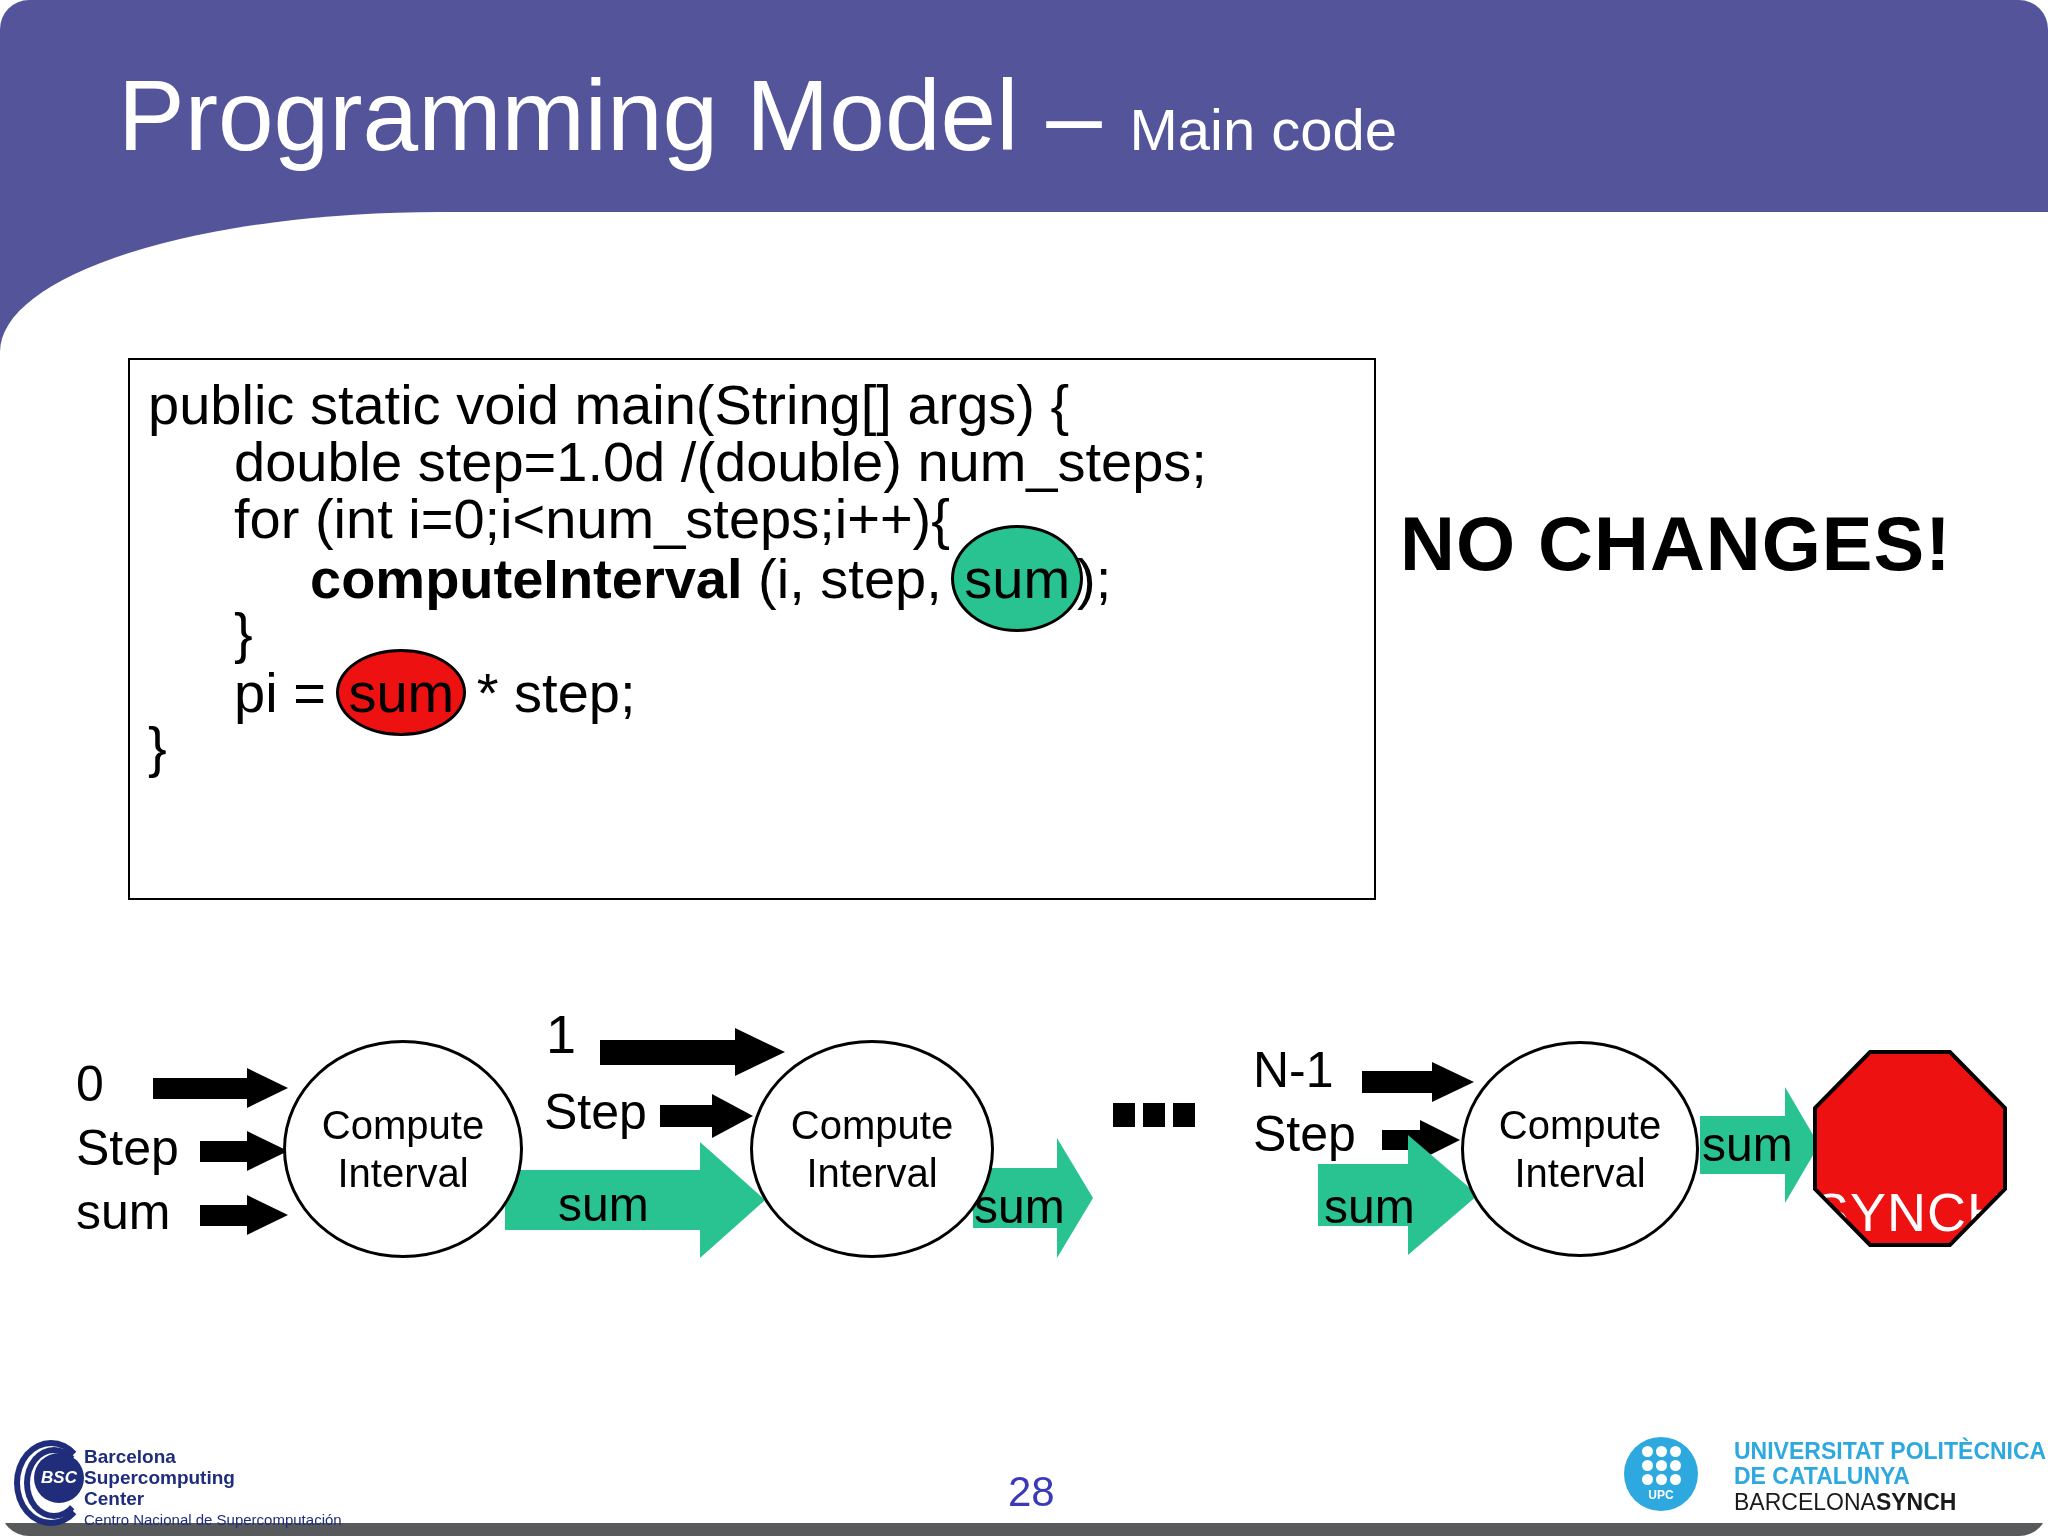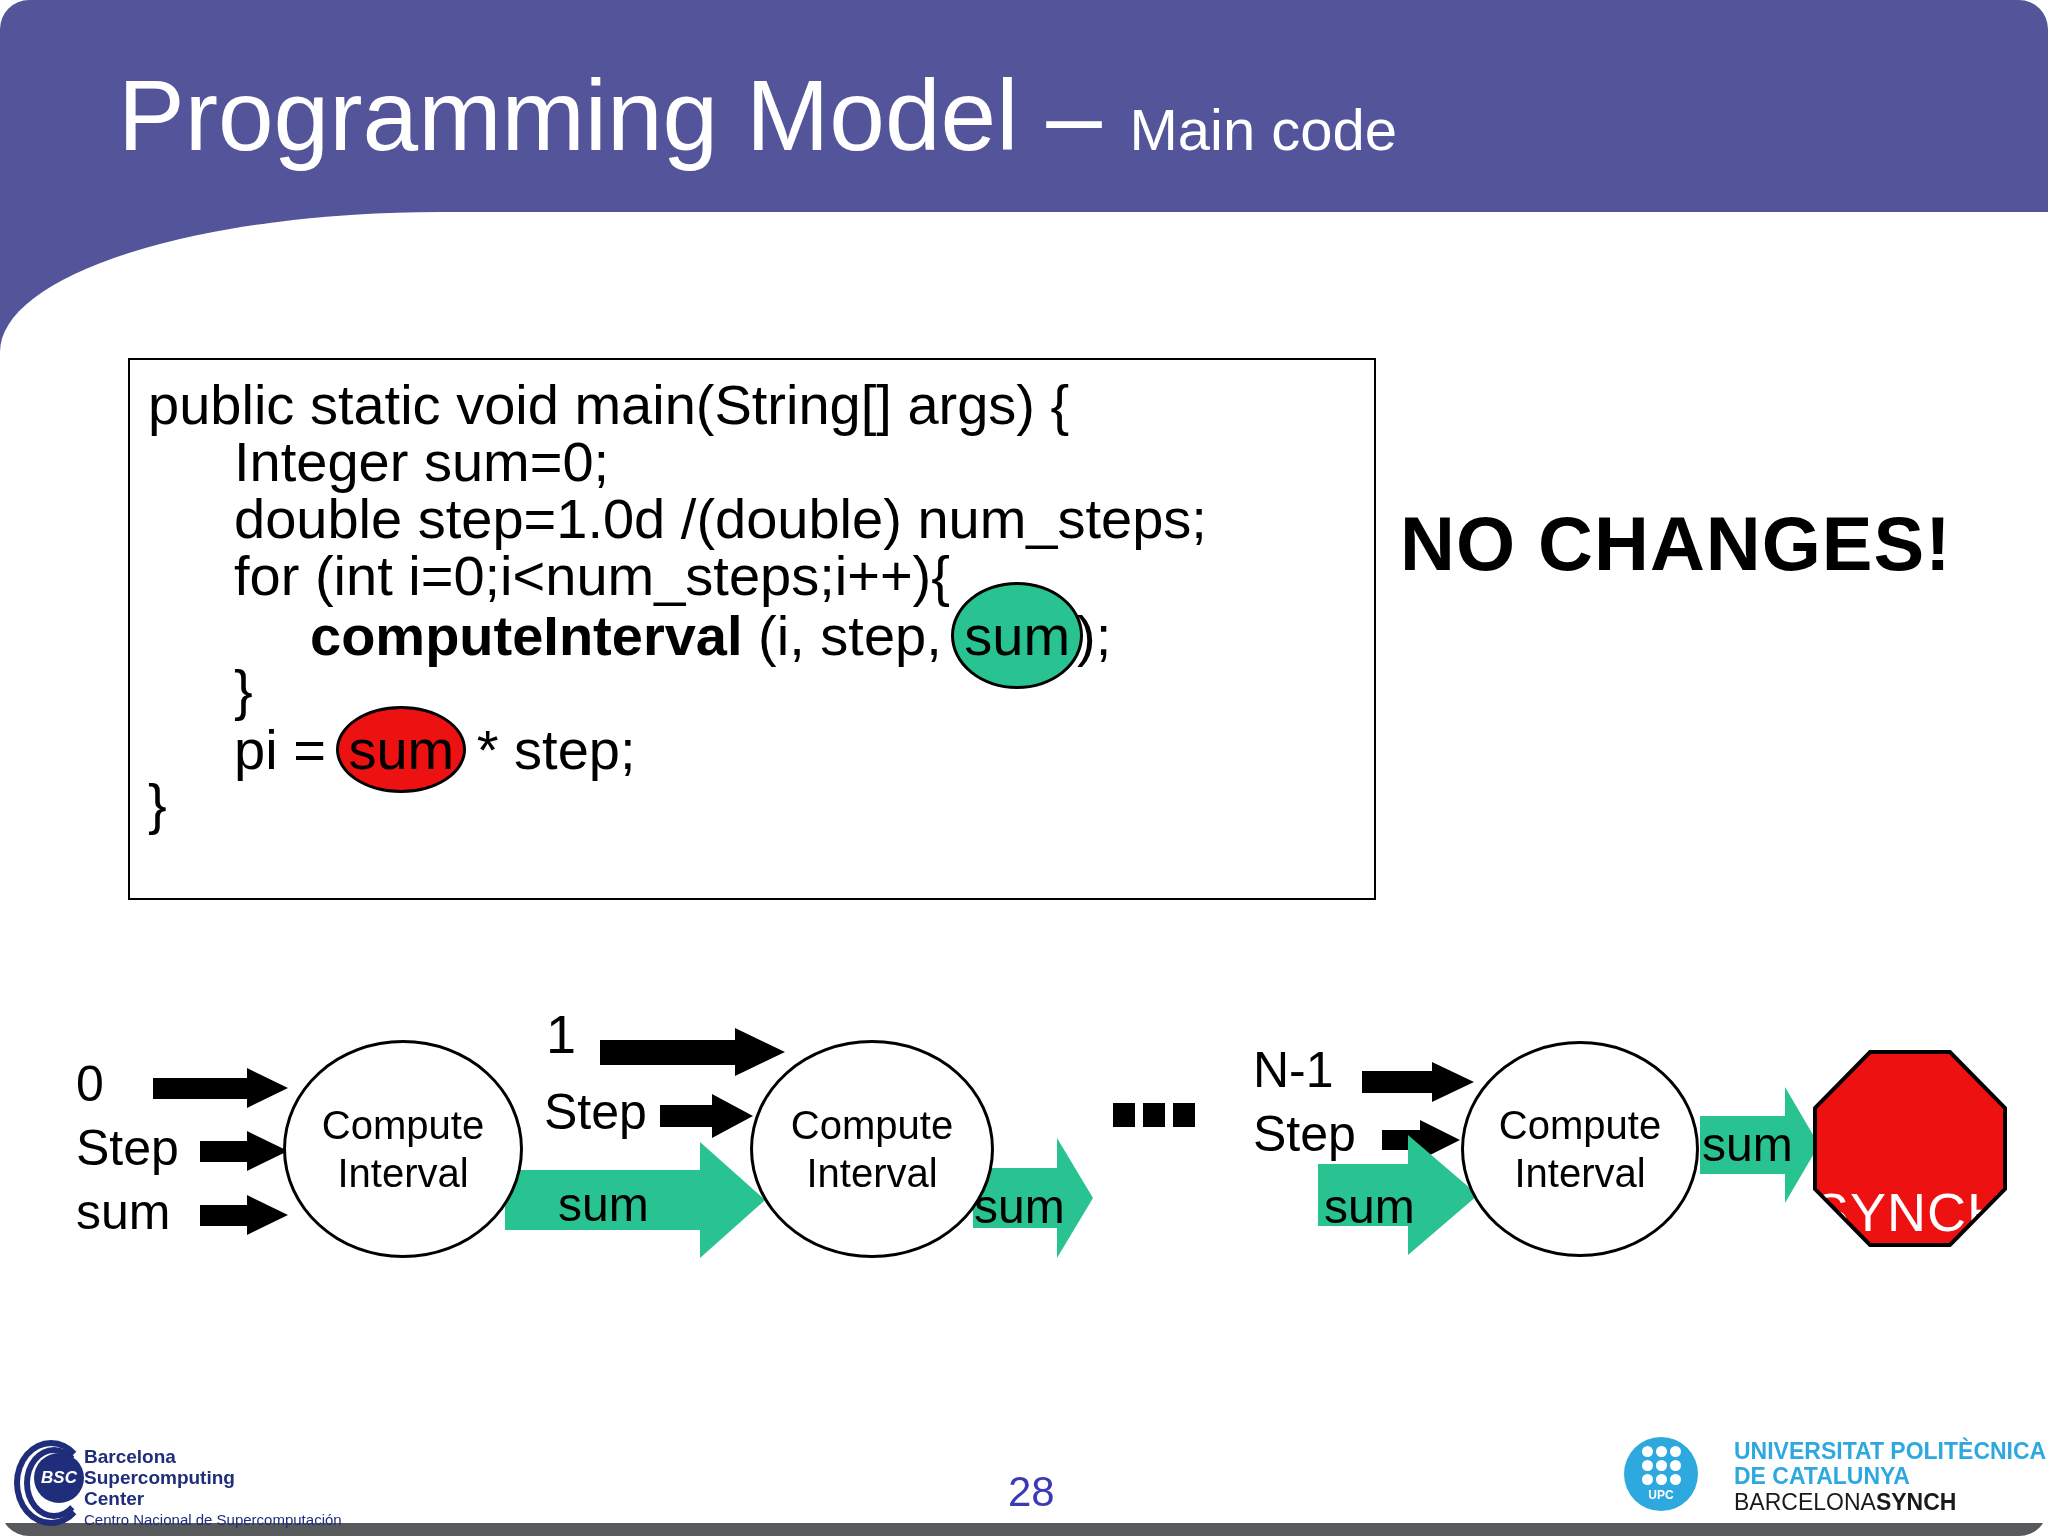--- a/index.html
+++ b/index.html
@@ -115,21 +115,20 @@
 
 <div class="slide">
 
   <div class="header-bg"></div>
   <div class="content-bg"></div>
 
   <h1 class="title"><span class="t-main">Programming Model – </span><span class="t-sub">Main code</span></h1>
 
   <div class="code-box">
     <div class="cl i0"><span>public static void main(String[] args) {</span></div>
-    <div class="cl i1"><span>Integer sum=0;</span></div>
     <div class="cl i1"><span>double step=1.0d /(double) num_steps;</span></div>
     <div class="cl i1"><span>for (int i=0;i&lt;num_steps;i++){</span></div>
     <div class="cl i2"><span class="b">computeInterval</span><span> (i, step, </span><span class="hl hl-green">sum</span><span>);</span></div>
     <div class="cl i1"><span>}</span></div>
     <div class="cl i1"><span>pi = </span><span class="hl hl-red">sum</span><span> * step;</span></div>
     <div class="cl i0"><span>}</span></div>
   </div>
 
   <div class="no-changes">NO CHANGES!</div>
 

